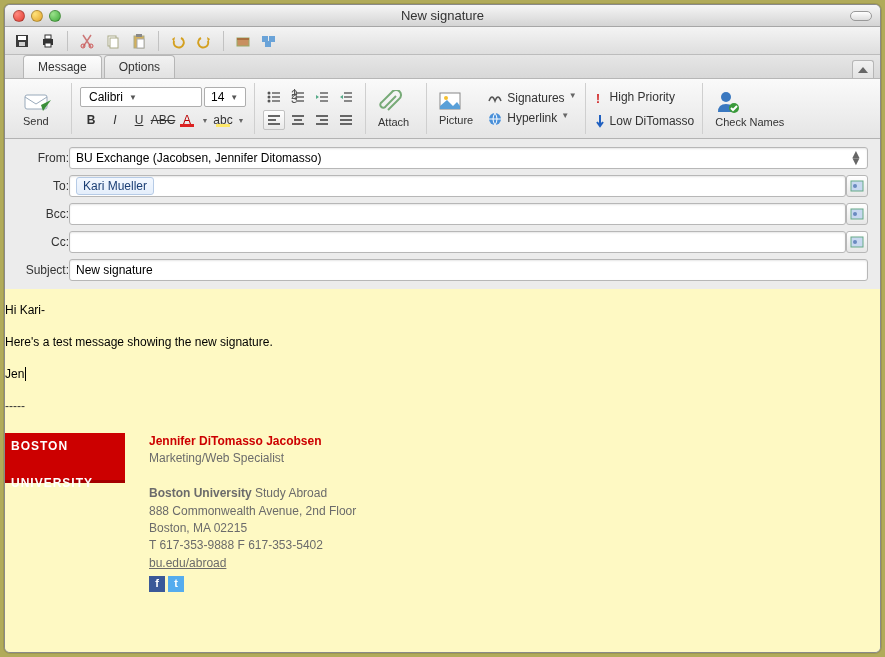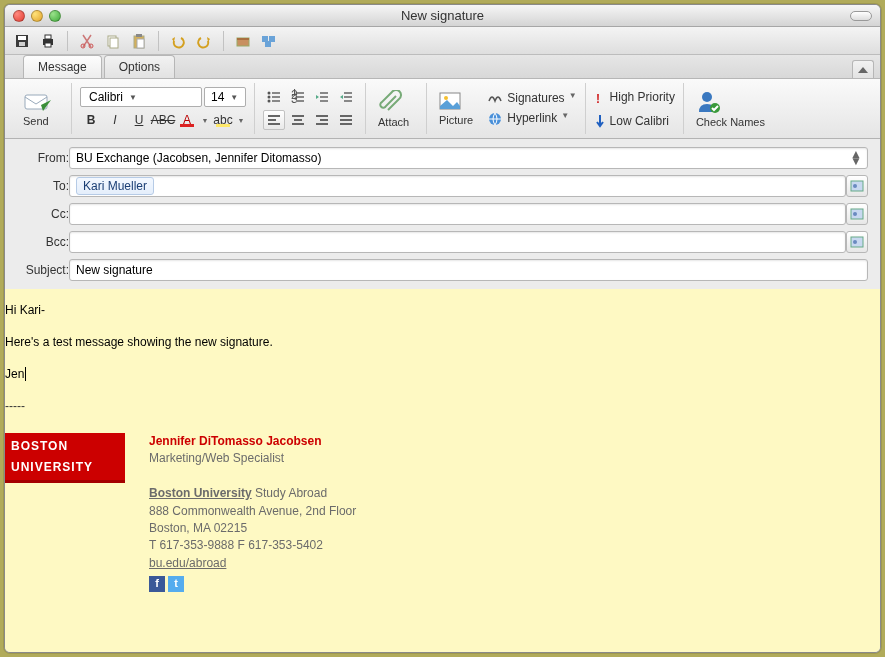--- a/index.html
+++ b/index.html
@@ -52,25 +52,25 @@
   .fromsel{position:relative;}
   .fromsel .arrows{position:absolute;right:4px;top:2px;bottom:2px;width:14px;display:flex;flex-direction:column;justify-content:center;align-items:center;color:#666;font-size:7px;line-height:7px;}
   .addrbtn{width:22px;height:22px;border:1px solid #b7b7b7;border-radius:3px;background:linear-gradient(#fff,#e7e7e7);display:flex;align-items:center;justify-content:center;}
   .chip{display:inline-flex;align-items:center;border:1px solid #b6cbe6;background:linear-gradient(#f3f8ff,#e4eefb);border-radius:3px;padding:1px 6px;color:#1a3e74;}
   
   .body{flex:1;background:#fef9c3;padding:12px 0;overflow:auto;color:#000;font-size:13px;line-height:1.5;}
   .body p{margin:0 0 14px 0;}
   .caret{border-right:1px solid #000;padding-right:1px;}
   .sig{display:flex;gap:24px;margin-top:18px;align-items:flex-start;}
   .bu-logo{width:120px;height:50px;background:#cc0000;color:#fff;font-family:Georgia,"Times New Roman",serif;font-weight:bold;font-size:17px;line-height:19px;letter-spacing:1px;display:flex;flex-direction:column;justify-content:center;padding:4px 6px;border-bottom:3px solid #a40000;}
-  .bu-logo span{display:block;}
+  .bu-logo span{display:block;margin-top:16px;}
   .bu-logo .under{width:100px;height:2px;background:#fff;margin-top:2px;}
   .sigtext{font-family:Arial,sans-serif;font-size:12px;color:#6b6b6b;line-height:1.45;}
   .sigtext .name{color:#cc0000;font-weight:bold;}
-  .sigtext .buname{font-weight:bold;text-decoration:underline;}
+  .sigtext .buname{font-weight:bold;}
   .sigtext a{color:#6b6b6b;text-decoration:underline;}
   .social{display:flex;gap:3px;margin-top:4px;}
   .social .fb{width:16px;height:16px;background:#3b5998;color:#fff;font-weight:bold;font-size:11px;display:flex;align-items:center;justify-content:center;}
   .social .tw{width:16px;height:16px;background:#55acee;color:#fff;font-weight:bold;font-size:11px;display:flex;align-items:center;justify-content:center;}
   .hr{font-size:12px;color:#333;}
 </style>
 </head>
 <body>
 
 <div class="window">
@@ -327,21 +327,21 @@
       <div class="prio">
         <svg width="12" height="16" viewBox="0 0 12 16">
             <text x="2" y="14" font-size="16" fill="#d02020" font-weight="bold">!</text>
           </svg>
         <span>High Priority</span>
       </div>
       <div class="prio">
         <svg width="12" height="16" viewBox="0 0 12 16">
             <path d="M6 2 L6 12 M3 9 L6 13 L9 9" fill="none" stroke="#2060c0" stroke-width="2"></path>
           </svg>
-        <span>Low Calibri</span>
+        <span>Low DiTomasso</span>
       </div>
     </div>
 
     <div class="rgroup vcenter" style="border-right:none;">
       <div class="bigbtn">
         <svg width="26" height="24" viewBox="0 0 26 24">
             <circle cx="11" cy="7" r="5" fill="#3a78c0"></circle>
             <path d="M3 22 Q3 14 11 14 Q19 14 19 22 Z" fill="#3a78c0"></path>
             <circle cx="19" cy="18" r="5" fill="#3a9a3a"></circle>
             <path d="M16 18 L18 20 L22 16" fill="none" stroke="#fff" stroke-width="2"></path>
@@ -369,33 +369,33 @@
         <input type="text" style="">
       </div>
       <div class="addrbtn">
           <svg width="14" height="14" viewBox="0 0 14 14">
             <rect x="1" y="2" width="12" height="10" fill="#c8d8f0" stroke="#6a8"></rect>
             <circle cx="5" cy="7" r="2" fill="#6a8ac0"></circle>
           </svg>
         </div>
     </div>
     <div class="hrow">
-      <div class="hlabel">Cc:</div>
+      <div class="hlabel">Bcc:</div>
       <div class="hfield">
           <input type="text" style="">
         </div>
       <div class="addrbtn">
           <svg width="14" height="14" viewBox="0 0 14 14">
             <rect x="1" y="2" width="12" height="10" fill="#c8d8f0" stroke="#6a8"></rect>
             <circle cx="5" cy="7" r="2" fill="#6a8ac0"></circle>
           </svg>
         </div>
     </div>
     <div class="hrow">
-      <div class="hlabel">Bcc:</div>
+      <div class="hlabel">Cc:</div>
       <div class="hfield">
           <input type="text" style="">
         </div>
       <div class="addrbtn">
           <svg width="14" height="14" viewBox="0 0 14 14">
             <rect x="1" y="2" width="12" height="10" fill="#c8d8f0" stroke="#6a8"></rect>
             <circle cx="5" cy="7" r="2" fill="#6a8ac0"></circle>
           </svg>
         </div>
     </div>

